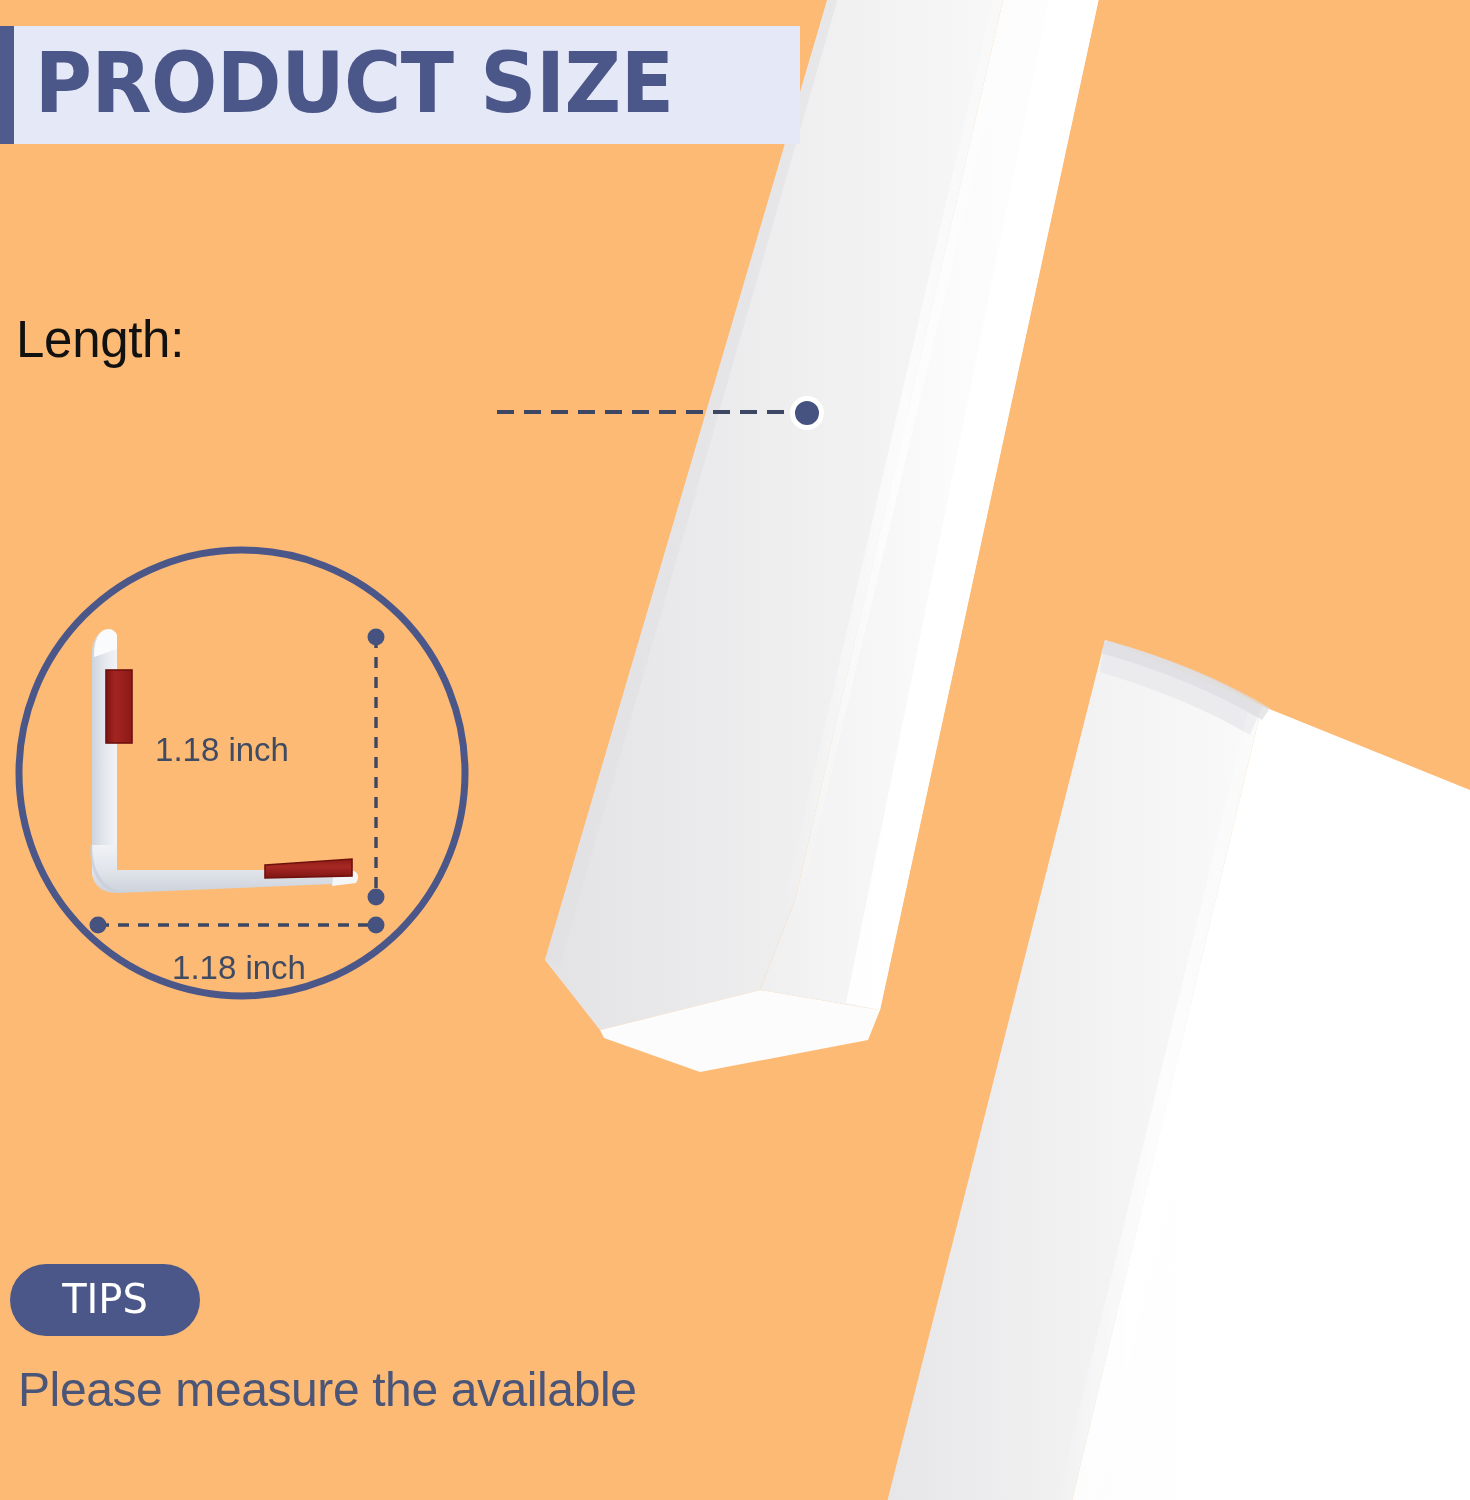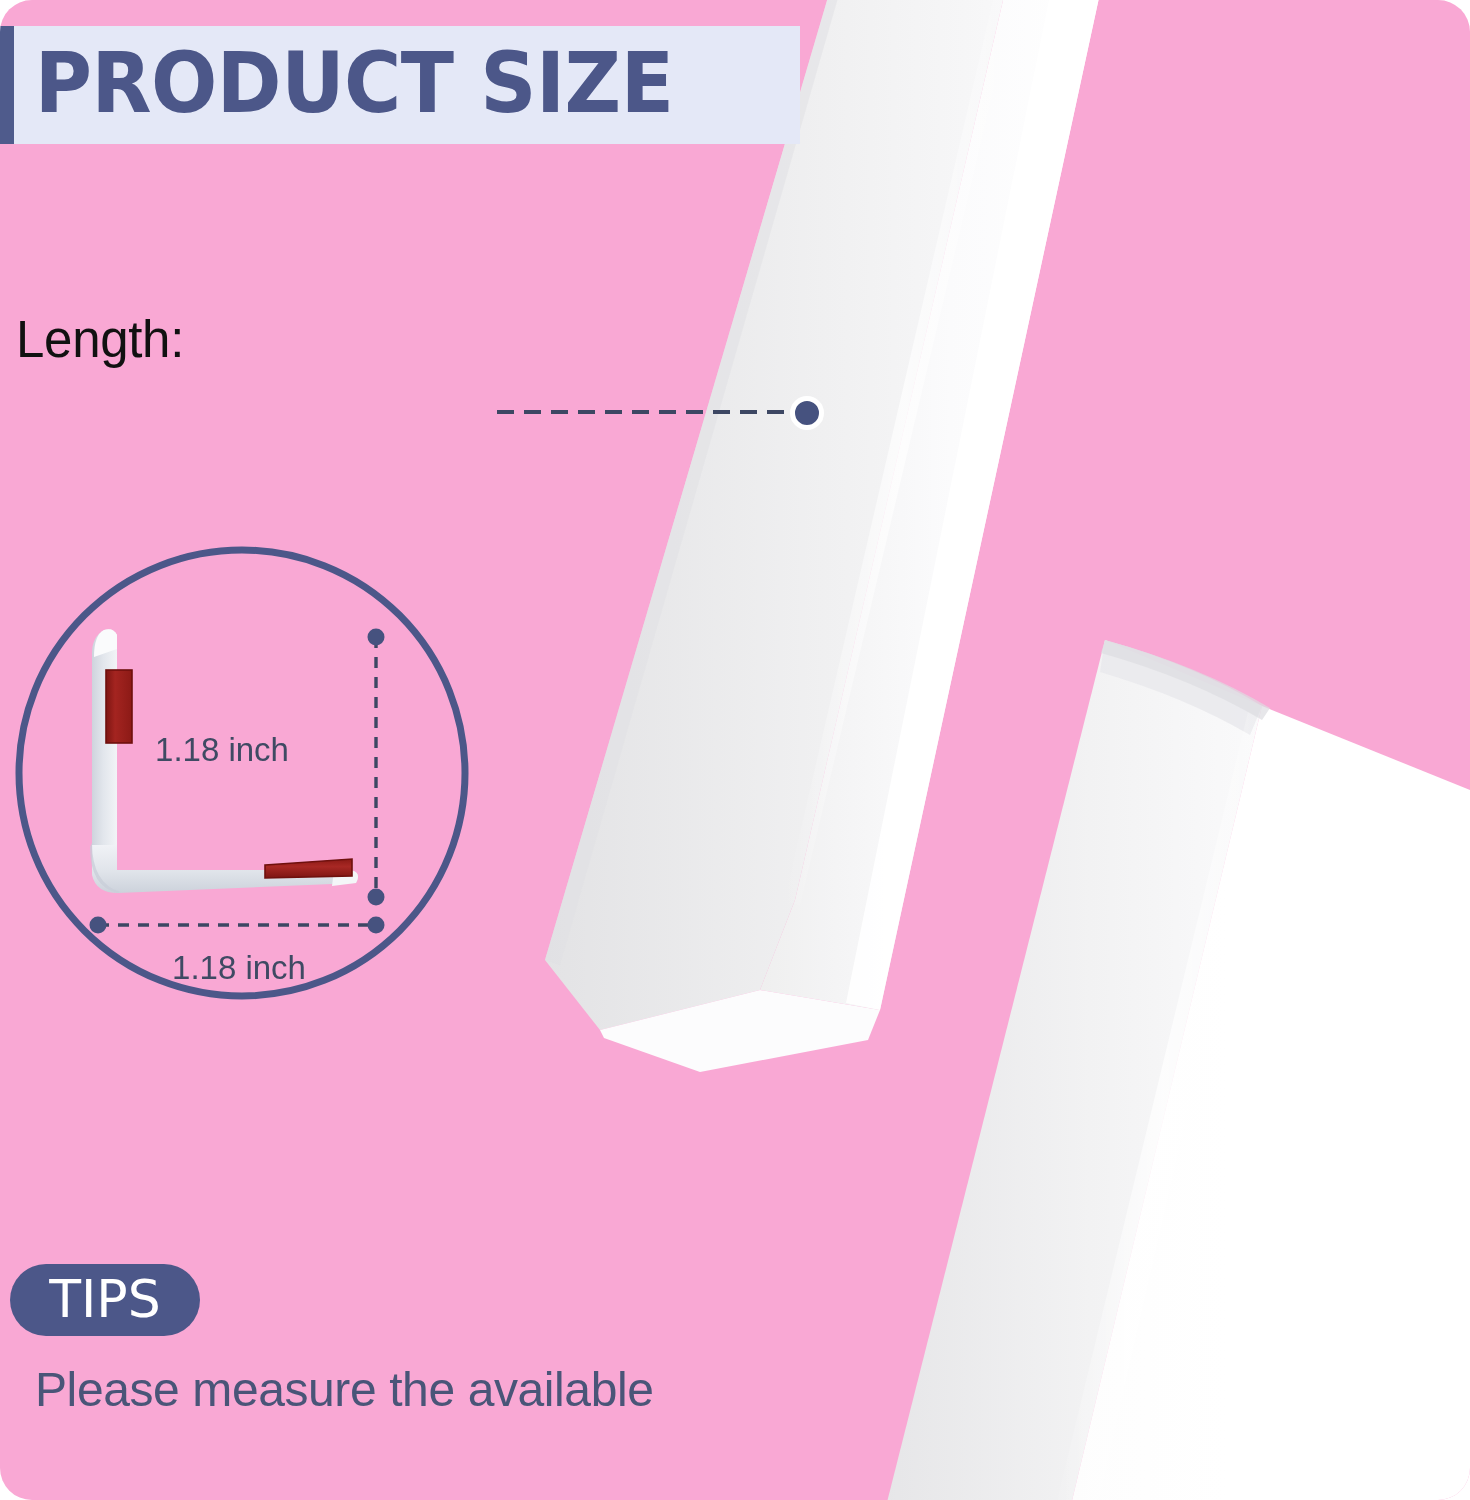--- a/index.html
+++ b/index.html
@@ -8,22 +8,21 @@
     background: #ffffff;
   }
   body {
     font-family: "Liberation Sans", "DejaVu Sans", sans-serif;
   }
   #page {
     position: relative;
     width: 1470px;
     height: 1500px;
     overflow: hidden;
-    background: #f9a8d4;
-    border-radius: 32px;
+    background: #fdba74;
   }
 
   
   #product-photo {
     position: absolute;
     inset: 0;
     z-index: 1;
   }
 
   
@@ -121,38 +120,38 @@
     border-radius: 36px;
     background: #4c5789;
     z-index: 3;
     display: flex;
     align-items: center;
     justify-content: center;
   }
   #tips-badge-label {
     font-family: "DejaVu Sans", sans-serif;
     color: #ffffff;
-    font-size: 52px;
+    font-size: 40px;
     line-height: 1;
     font-weight: normal;
     letter-spacing: 0px;
     margin-top: -3px;
   }
   #tips-body {
     position: absolute;
     left: 18px;
     top: 1358px;
     width: 780px;
     z-index: 3;
     color: #4a5578;
     font-size: 48px;
     line-height: 1.33;
     letter-spacing: -0.4px;
   }
-  #tips-body .tb-line { display: block; white-space: nowrap; margin-left: 17px; }
+  #tips-body .tb-line { display: block; white-space: nowrap; }
 </style>
 </head>
 <body>
 
 <div id="page">
 
   <div id="product-photo">
     <svg width="1470" height="1500" viewBox="0 0 1470 1500" xmlns="http://www.w3.org/2000/svg">
       <defs>
         <linearGradient id="stripAFace" x1="0" y1="0" x2="1" y2="0">

